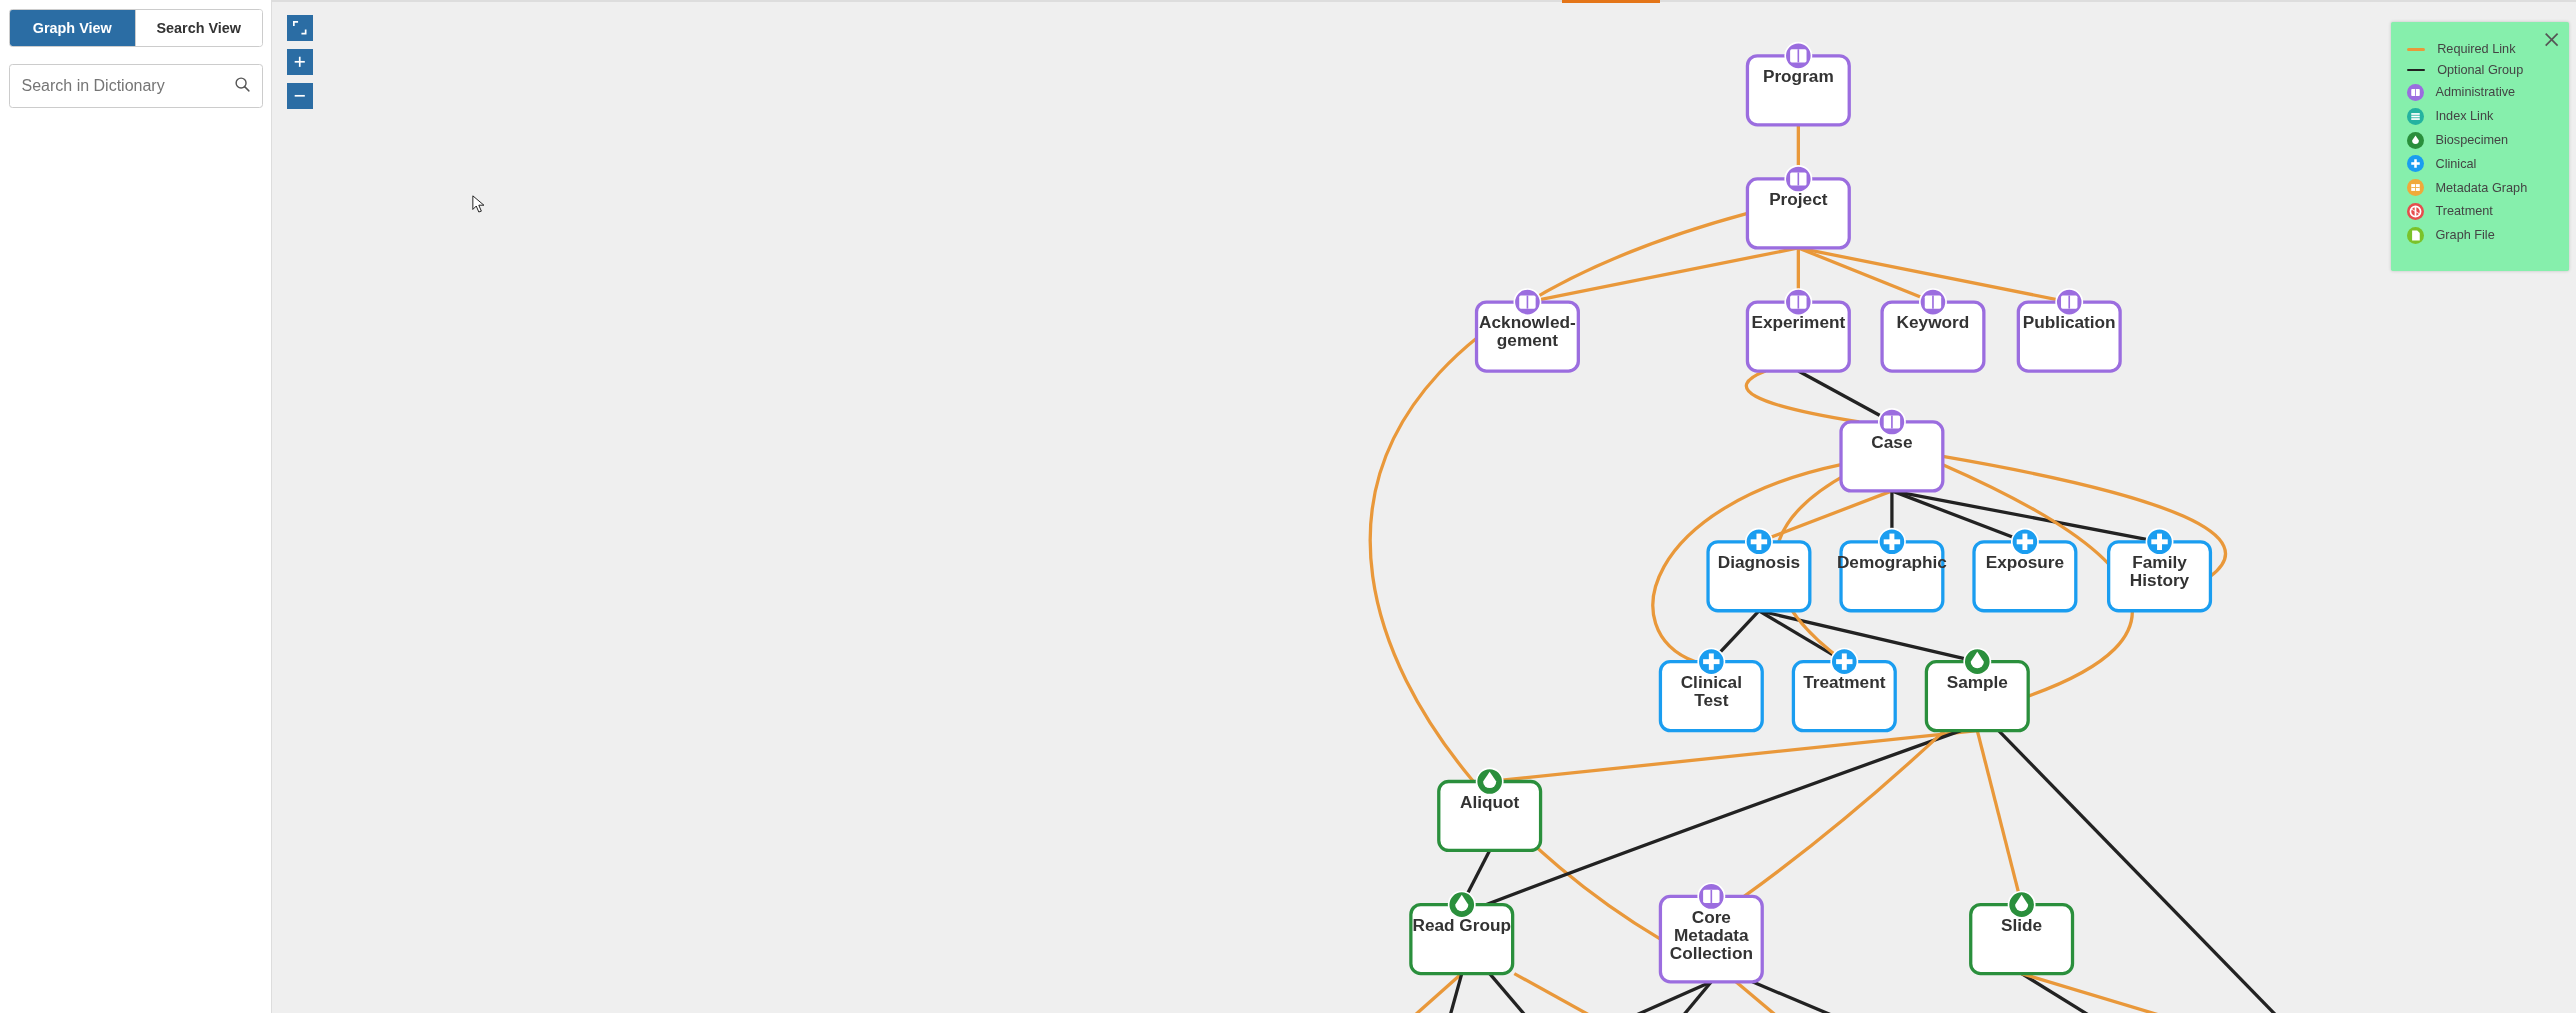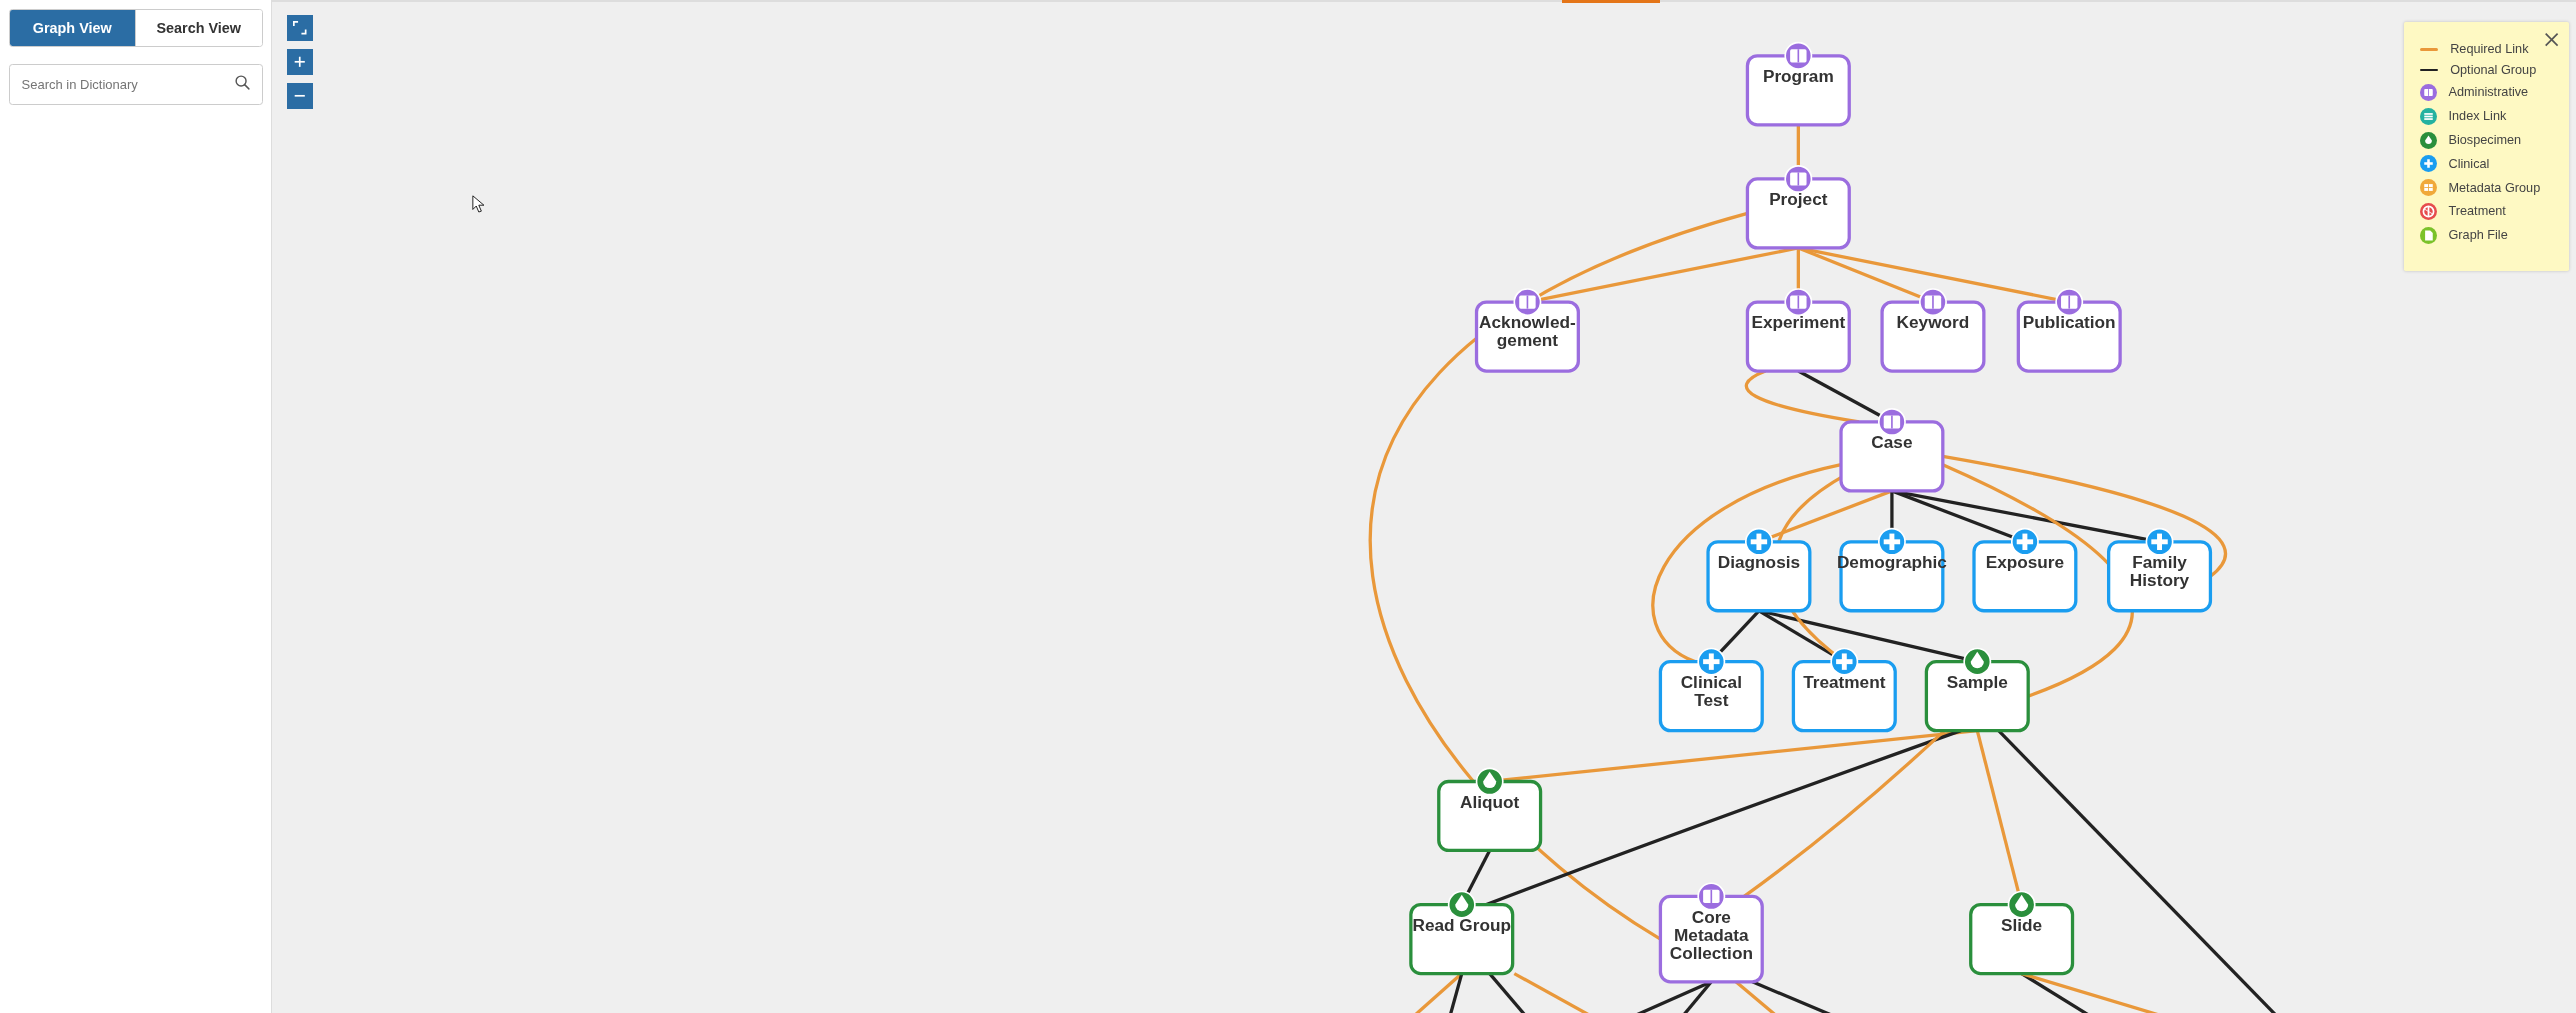--- a/index.html
+++ b/index.html
@@ -4,31 +4,31 @@
 <style>
   html,body{margin:0;padding:0;height:100%;width:100%;font-family:Arial, Helvetica, sans-serif;background:#efefef;color:#333;}
   *{box-sizing:border-box;}
   .app{display:flex;height:100%;width:100%;}
   .sidebar{width:272px;min-width:272px;background:#fff;border-right:1.7px solid #ddd;padding:8.5px 8.5px;}
   .view-toggle{display:flex;border:0.8px solid #ccc;border-radius:3.4px;overflow:hidden;margin-bottom:17px;}
   .view-toggle button{flex:1;padding:10.2px 0;font-size:14.4px;font-weight:700;border:none;background:#fff;color:#333;cursor:pointer;}
   .view-toggle button.active{background:#2b6da4;color:#fff;}
   .view-toggle button:not(.active){border-left:0.8px solid #ccc;}
   .search-wrap{position:relative;border:0.8px solid #ccc;border-radius:3.4px;padding:0;}
-  .search-wrap input{width:100%;border:none;outline:none;padding:12px 34px 12px 12px;font-size:13px;background:transparent;color:#555;}
+  .search-wrap input{width:100%;border:none;outline:none;padding:12px 34px 12px 12px;font-size:16px;background:transparent;color:#555;}
   .search-wrap .search-icon{position:absolute;right:10.2px;top:50%;transform:translateY(-50%);color:#555;}
 
   .canvas-wrap{flex:1;position:relative;background:#efefef;overflow:hidden;}
   .top-border{position:absolute;left:0;right:0;top:0;height:1.7px;background:#ddd;}
   .top-tab-marker{position:absolute;top:0;left:56%;width:98px;height:3.4px;background:#e47518;}
 
   .zoom-controls{position:absolute;left:15.3px;top:15.3px;display:flex;flex-direction:column;gap:8.5px;}
   .zoom-controls button{width:25.5px;height:25.5px;background:#2b6da4;color:#fff;border:none;font-size:17px;line-height:1;display:flex;align-items:center;justify-content:center;cursor:pointer;}
 
-  .legend{position:absolute;right:6.8px;top:22px;background:#fef9c3;border-radius:1.7px;box-shadow:0 0 3.4px rgba(0,0,0,0.2);padding:13.6px 15.3px 20.4px 15.3px;width:165px;}
+  .legend{position:absolute;right:6.8px;top:22px;background:#86efac;border-radius:1.7px;box-shadow:0 0 3.4px rgba(0,0,0,0.2);padding:13.6px 15.3px 20.4px 15.3px;width:178px;}
   .legend .row{display:flex;align-items:center;gap:12px;margin:6.8px 0;font-size:12.7px;color:#444;font-weight:500;}
   .legend .row .line{width:18.7px;height:2.5px;border-radius:1.7px;}
   .legend .row .dot{width:17px;height:17px;border-radius:50%;display:flex;align-items:center;justify-content:center;}
   .legend .row .dot svg{display:block;}
   .legend .close{position:absolute;right:10.2px;top:10.2px;cursor:pointer;color:#555;}
 
   svg.graph{position:absolute;inset:0;width:100%;height:100%;}
 
   .node-rect{fill:#fff;stroke-width:2;rx:6;ry:6;}
   .node-label{font-size:10.5px;font-weight:700;fill:#333;text-anchor:middle;}
@@ -329,21 +329,21 @@
             <span>Clinical</span>
           </div>
           <div class="row">
             <span class="dot" style="background:#f0a93a">
               <svg width="17" height="17" viewBox="0 0 20 20">
                 <rect x="5" y="6" width="10" height="8" fill="#fff"></rect>
                 <line x1="5" y1="10" x2="15" y2="10" stroke="#f0a93a"></line>
                 <line x1="10" y1="6" x2="10" y2="14" stroke="#f0a93a"></line>
               </svg>
             </span>
-            <span>Metadata Group</span>
+            <span>Metadata Graph</span>
           </div>
           <div class="row">
             <span class="dot" style="background:#e64d4d">
               <svg width="17" height="17" viewBox="0 0 20 20">
                 <circle cx="10" cy="10" r="6" fill="none" stroke="#fff" stroke-width="2"></circle>
                 <line x1="10" y1="4" x2="10" y2="16" stroke="#fff" stroke-width="2"></line>
                 <line x1="5" y1="7" x2="15" y2="13" stroke="#fff" stroke-width="1"></line>
               </svg>
             </span>
             <span>Treatment</span>

